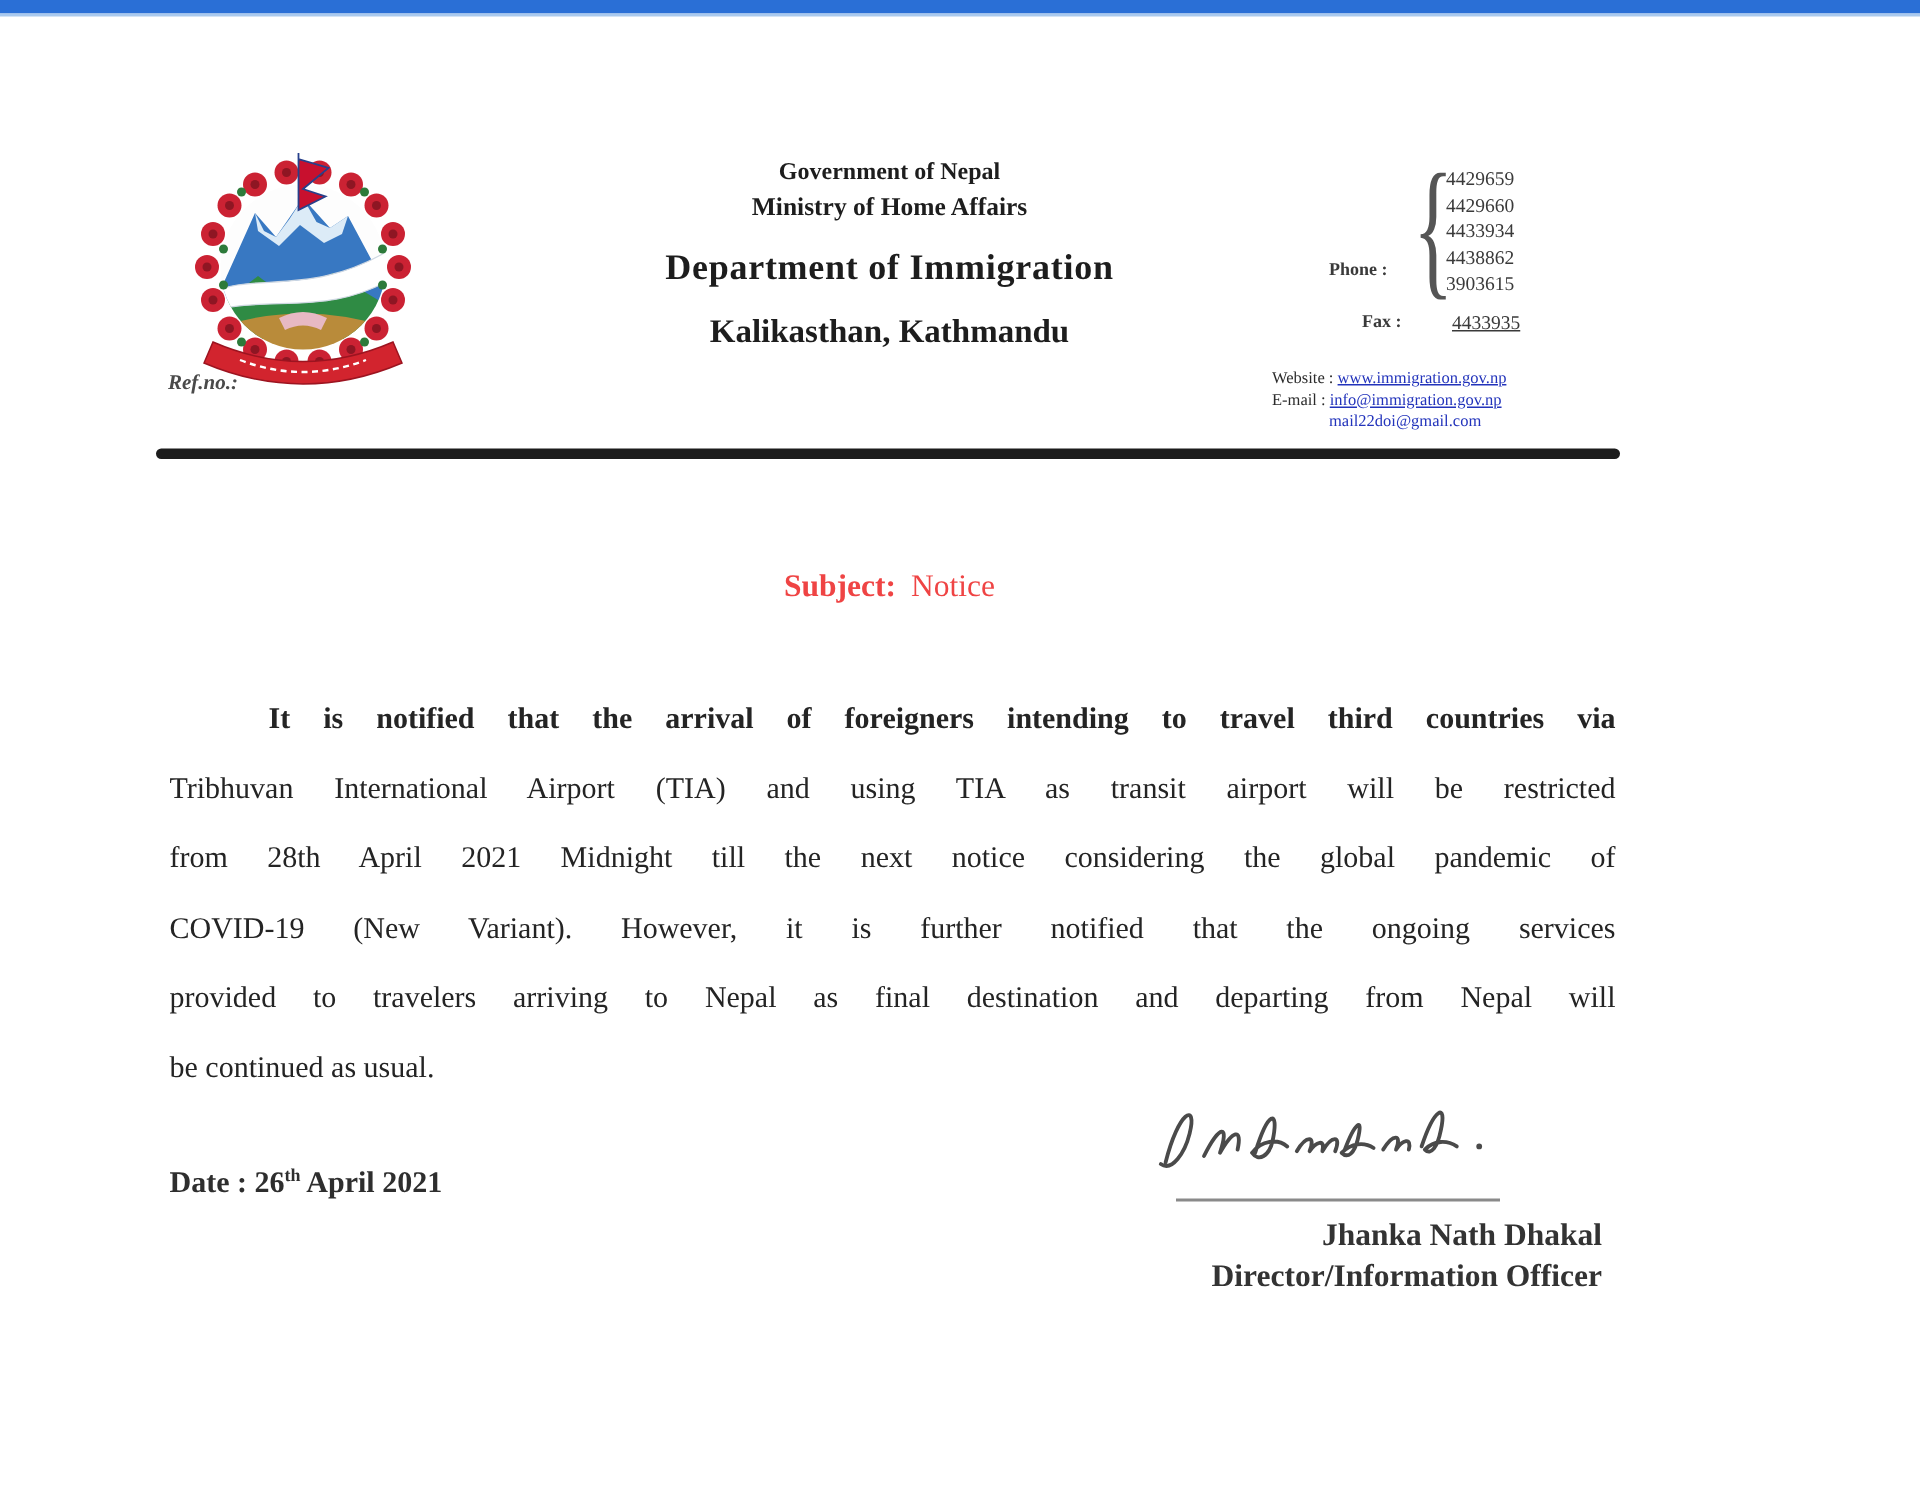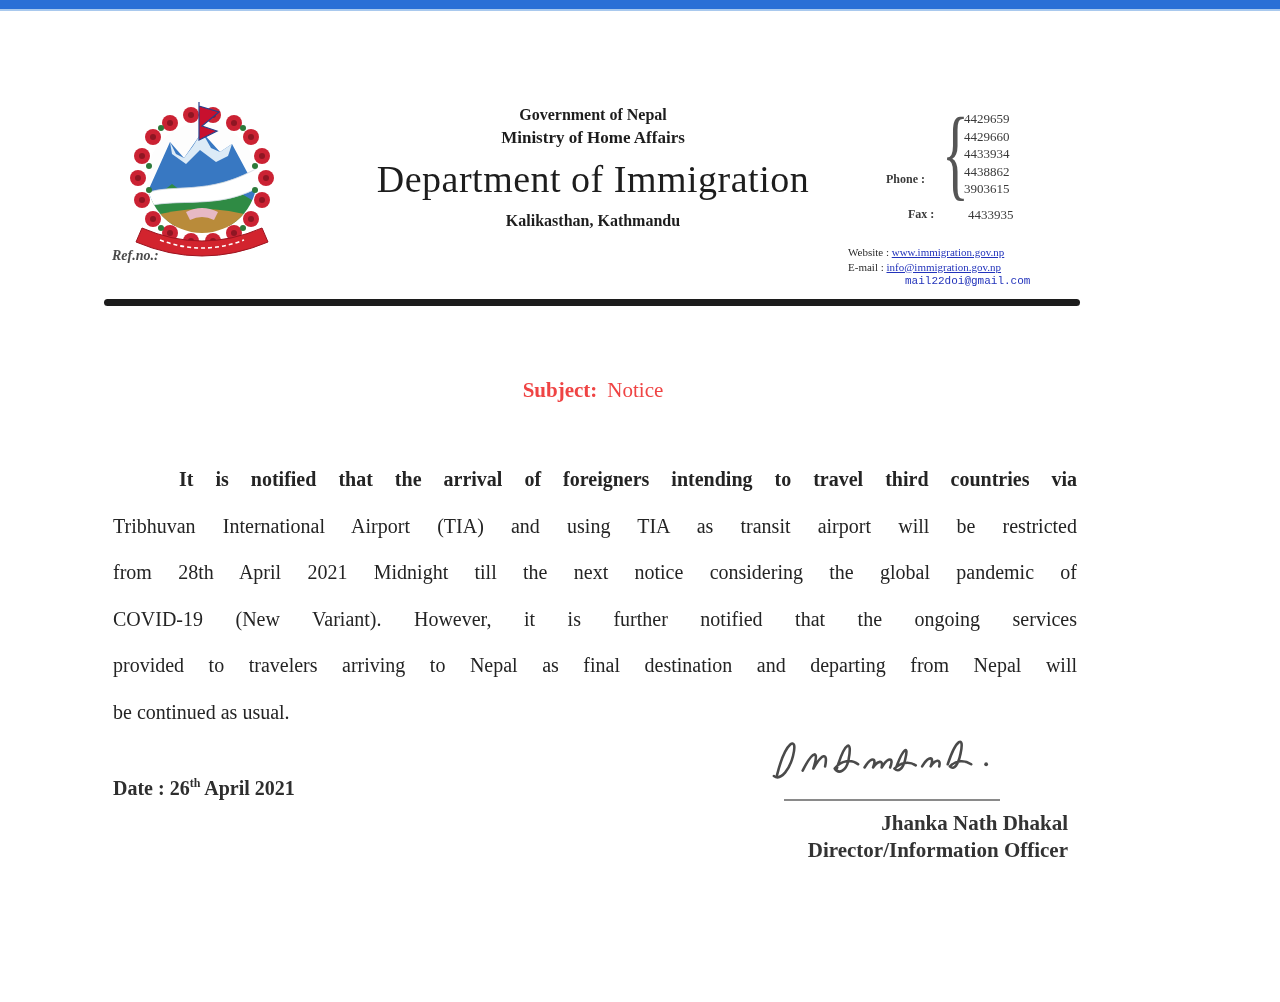--- a/index.html
+++ b/index.html
@@ -11,37 +11,37 @@
 
   .doc { position: absolute; left: 0; top: 0; width: 1280px; height: 1002px; }
 
   
   .emblem { position: absolute; left: 116px; top: 100px; width: 172px; height: 162px; }
   .ref-no { position: absolute; left: 112px; top: 248px; font-size: 14px; font-weight: bold; color: #4a4a4a; font-style: italic; }
 
   .head-center { position: absolute; left: 313px; top: 104px; width: 560px; text-align: center; color: #1d1d1d; }
   .gov-line  { font-size: 16px; font-weight: bold; line-height: 22px; }
   .min-line  { font-size: 17px; font-weight: bold; line-height: 24px; }
-  .dept-line { font-size: 38px; font-weight: normal; line-height: 46px; margin-top: 6px; letter-spacing: 0.5px; }
-  .addr-line { font-size: 16px; font-weight: bold; line-height: 30px; margin-top: 4px; }
+  .dept-line { font-size: 24px; font-weight: bold; line-height: 46px; margin-top: 6px; letter-spacing: 0.5px; }
+  .addr-line { font-size: 22px; font-weight: bold; line-height: 30px; margin-top: 4px; }
 
   .phone-block { position: absolute; left: 884px; top: 108px; width: 170px; color: #3a3a3a; }
   .phone-label { position: absolute; left: 2px; top: 64px; font-size: 12px; font-weight: bold; text-align: right; }
   .fax-label   { position: absolute; left: 24px; top: 99px; font-size: 12px; font-weight: bold; }
   .phone-brace { position: absolute; left: 58px; top: -6px; font-size: 102px; line-height: 102px;
                  font-weight: 400; color: #555; transform: scaleX(0.55); transform-origin: left top; }
   .phone-list  { position: absolute; left: 80px; top: 2px; font-size: 13px; line-height: 17.6px; }
-  .fax-number  { position: absolute; left: 84px; top: 99px; font-size: 13px; }
+  .fax-number  { position: absolute; left: 84px; top: 99px; font-size: 13px; text-decoration: underline; }
 
   .web-block { position: absolute; left: 848px; top: 245px; font-size: 11px; line-height: 14.5px; color: #2b2b2b; }
   .web-row { white-space: nowrap; }
   .web-row b { font-weight: normal; margin-top: 12px; }
   .doc-link { color: #2233bb; text-decoration: underline; cursor: pointer; }
   .doc-link-plain { color: #2233bb; text-decoration: none; }
-  .web-secondary { margin-left: 57px; font-family: Liberation Mono, monospace; }
+  .web-secondary { margin-left: 38px; }
 
   .head-rule { position: absolute; left: 104px; top: 299px; width: 976px; height: 7px;
                background: #1c1c1c; border-radius: 4px; }
 
   
   .subject { position: absolute; left: 313px; top: 378px; width: 560px; text-align: center;
              font-size: 21px; color: #ef4444; }
   .subject .lbl { font-weight: bold; }
   .subject .val { margin-left: 10px; }
 

